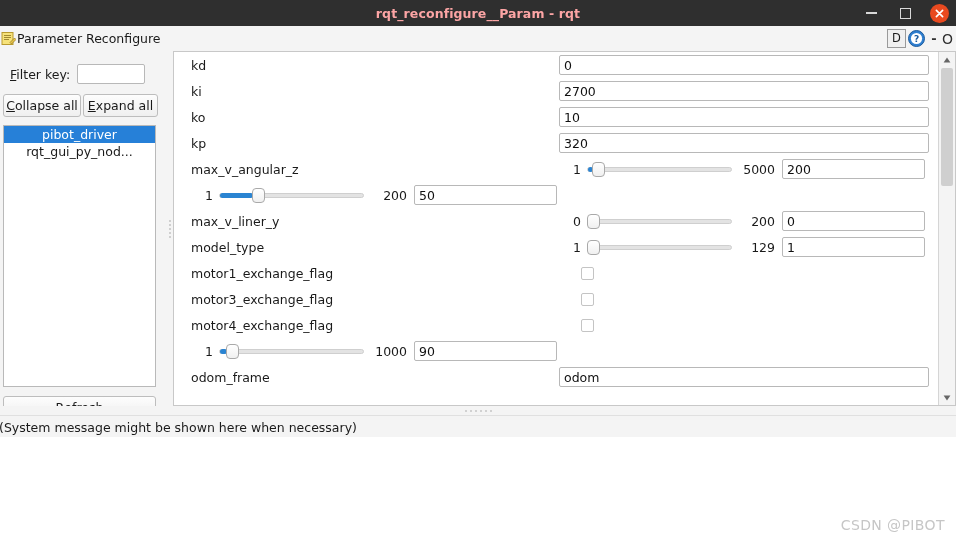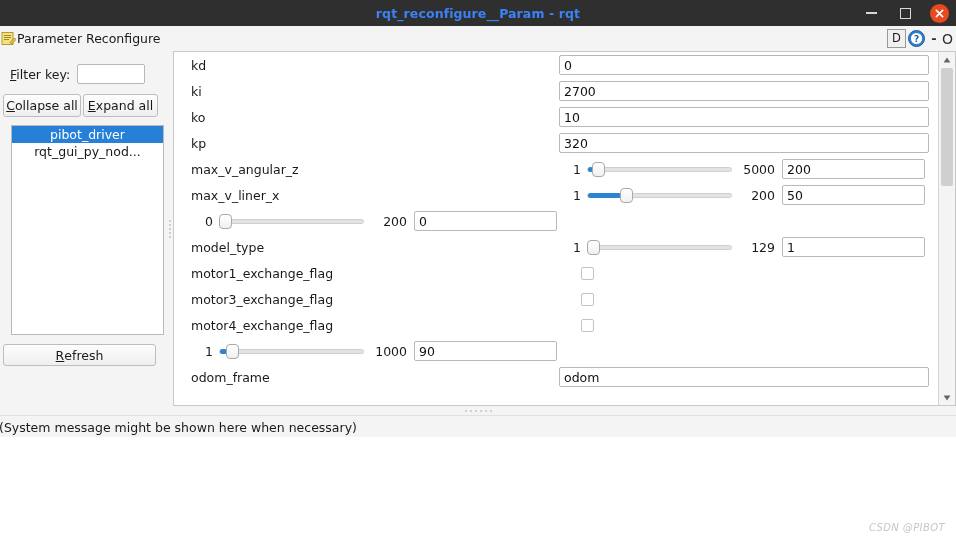--- a/index.html
+++ b/index.html
@@ -12,21 +12,21 @@
   #app { position: relative; width: 956px; height: 542px; background:#ffffff; }
 
   
   .titlebar {
     position:absolute; left:0; top:0; width:956px; height:26px;
     background:#2f2f2f; color:#ffffff;
     display:flex; align-items:center; justify-content:center;
   }
   .titlebar .title {
     font-size:12.5px; font-weight:bold; letter-spacing:.1px;
-    color:#3b82f6; white-space:nowrap;
+    color:#fca5a5; white-space:nowrap;
   }
   .winbtns { position:absolute; right:0; top:0; height:26px; display:flex; align-items:center; }
   .winbtn {
     width:34px; height:26px; display:flex; align-items:center; justify-content:center;
     color:#dcdcdc;
   }
   .winbtn .dash { width:11px; height:1.5px; background:#d8d8d8; display:block; }
   .winbtn .sq { width:9px; height:9px; border:1.5px solid #d8d8d8; display:block; }
   .closebtn { width:34px; height:26px; display:flex; align-items:center; justify-content:center; }
   .closecircle {
@@ -83,21 +83,21 @@
     font-size:12.5px; color:#1a1a1a;
     display:flex; align-items:center; justify-content:center;
     padding:0 5px; white-space:nowrap;
     font-family:"DejaVu Sans","Liberation Sans",sans-serif;
   }
   .gbtn u { text-decoration:underline; }
   .gbtn.collapse { width:78px; }
   .gbtn.expand { width:75px; margin-left:2px; }
 
   .nodelist {
-    margin-top:8px; margin-left:11px; width:153px; height:210px;
+    margin-top:8px; margin-left:3px; width:153px; height:262px;
     box-sizing:border-box; border:1px solid #b9b9b9; background:#ffffff;
     overflow:hidden;
   }
   .nodeitem {
     height:17px; line-height:17px; font-size:12.5px; color:#1a1a1a;
     text-align:center; white-space:nowrap; overflow:hidden;
   }
   .nodeitem.selected { background:#2680d8; color:#ffffff; }
 
   .refresh-wrap { margin-top:9px; margin-left:3px; }
@@ -193,21 +193,21 @@
   .statusbar {
     position:absolute; left:0; top:415px; width:956px; height:22px;
     background:#f4f4f4; border-top:1px solid #e0e0e0; display:flex; align-items:center;
   }
   .statusbar .msg { font-size:12.5px; color:#1a1a1a; margin-left:-1px; white-space:nowrap; }
 
   
   .lowerblank { position:absolute; left:0; top:437px; width:956px; height:105px; background:#ffffff; }
   .watermark {
     position:absolute; right:11px; bottom:9px;
-    font-size:10px; color:#c6c6c6; letter-spacing:.4px; white-space:nowrap;font-style:italic;
+    font-size:14px; color:#c6c6c6; letter-spacing:.4px; white-space:nowrap;
   }
 </style>
 </head>
 <body>
 
 <div id="app">
 
   <div class="titlebar">
     <div class="title">rqt_reconfigure__Param - rqt</div>
     <div class="winbtns">
@@ -319,33 +319,33 @@
               <div class="slider">
                 <div class="track"></div>
                 <div class="fill" style="width: 5.28px;"></div>
                 <div class="thumb" style="left: 5.28px;"></div>
               </div>
               <span class="slider-max">5000</span>
               <input type="text" class="ptext narrow" value="200" style="">
             </div>
           </div>
           <div class="prow">
-            <div class="pname">max_v_liner_x</div>
             <div class="pcontrol">
               <span class="slider-min">1</span>
               <div class="slider">
                 <div class="track"></div>
                 <div class="fill" style="width: 33px;"></div>
                 <div class="thumb" style="left: 33px;"></div>
               </div>
               <span class="slider-max">200</span>
               <input type="text" class="ptext narrow" value="50" style="">
             </div>
           </div>
           <div class="prow">
+            <div class="pname">max_v_liner_y</div>
             <div class="pcontrol">
               <span class="slider-min">0</span>
               <div class="slider">
                 <div class="track"></div>
                 <div class="thumb" style="left: 0px;"></div>
               </div>
               <span class="slider-max">200</span>
               <input type="text" class="ptext narrow" value="0" style="">
             </div>
           </div>

